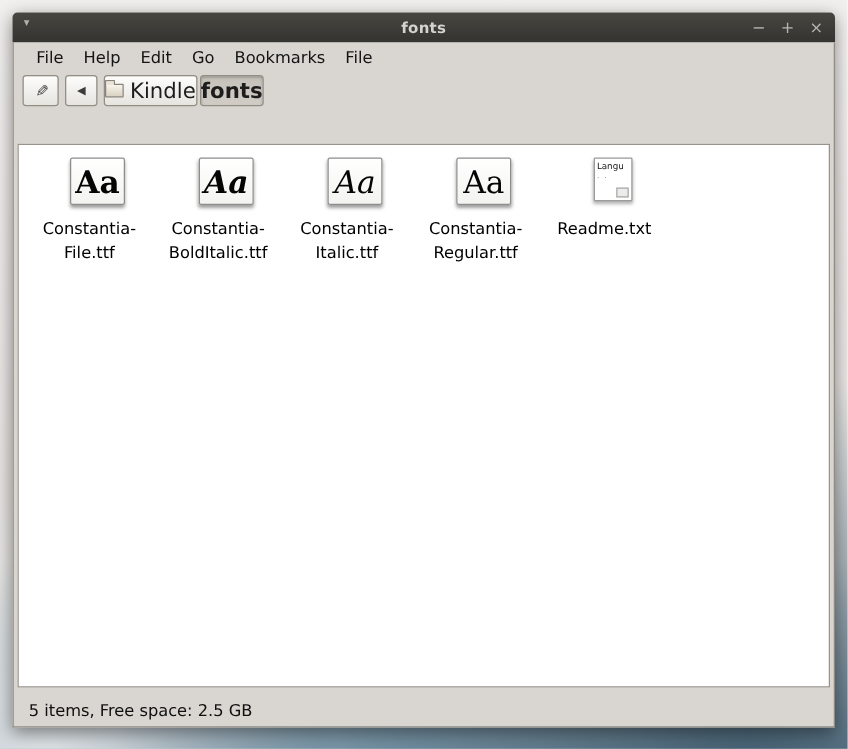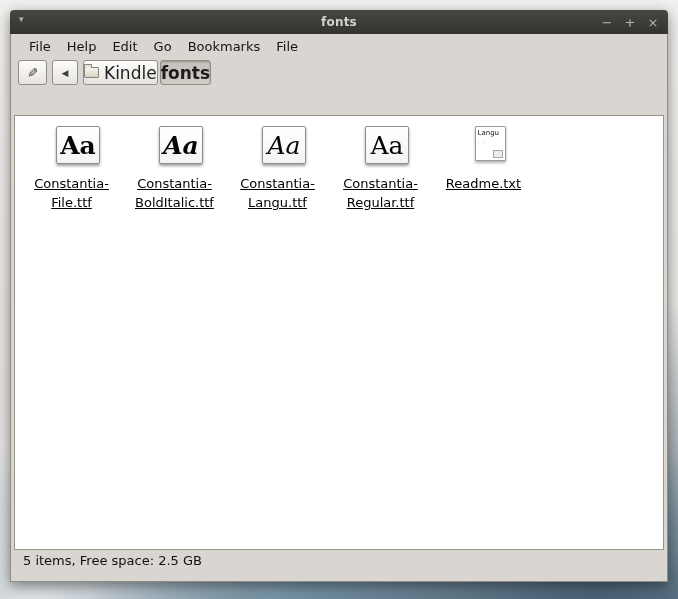--- a/index.html
+++ b/index.html
@@ -107,26 +107,26 @@
     box-shadow:0 2px 3px rgba(0,0,0,0.3);
     padding:2px 2px; font-size:7px; line-height:8px; color:#141414;
     overflow:hidden;
   }
   .text-icon .dots { color:#8a8a8a; font-size:6px; letter-spacing:1px; }
   .text-icon::after {
     content:""; position:absolute; right:2px; bottom:2px;
     width:8px; height:6px; border:1px solid #a8a8a6; background:#ececea;
   }
 
-  .file-label { font-size:13px; color:#000; text-align:center; line-height:19px; min-height:19px;text-decoration:underline; }
+  .file-label { font-size:13px; color:#000; text-align:center; line-height:19px; min-height:19px; }
 
   
   .statusbar {
     position:absolute; left:3px; right:3px; bottom:4px; height:24px;
-    display:flex; align-items:flex-start; padding:0 9px;
+    display:flex; align-items:flex-end; padding:0 9px;
     font-size:13px; color:#101010;
   }
 </style>
 </head>
 <body>
 
 <div class="window">
 
   <div class="titlebar">
     <span class="shade-arrow">▾</span>
@@ -184,21 +184,21 @@
           </div>
           <div class="file-label">Constantia-</div>
           <div class="file-label">BoldItalic.ttf</div>
         </div>
 
         <div class="file-item">
           <div class="icon-wrap">
             <div class="font-icon aa-italic">Aa</div>
           </div>
           <div class="file-label">Constantia-</div>
-          <div class="file-label">Langu.ttf</div>
+          <div class="file-label">Italic.ttf</div>
         </div>
 
         <div class="file-item">
           <div class="icon-wrap">
             <div class="font-icon">Aa</div>
           </div>
           <div class="file-label">Constantia-</div>
           <div class="file-label">Regular.ttf</div>
         </div>
 

